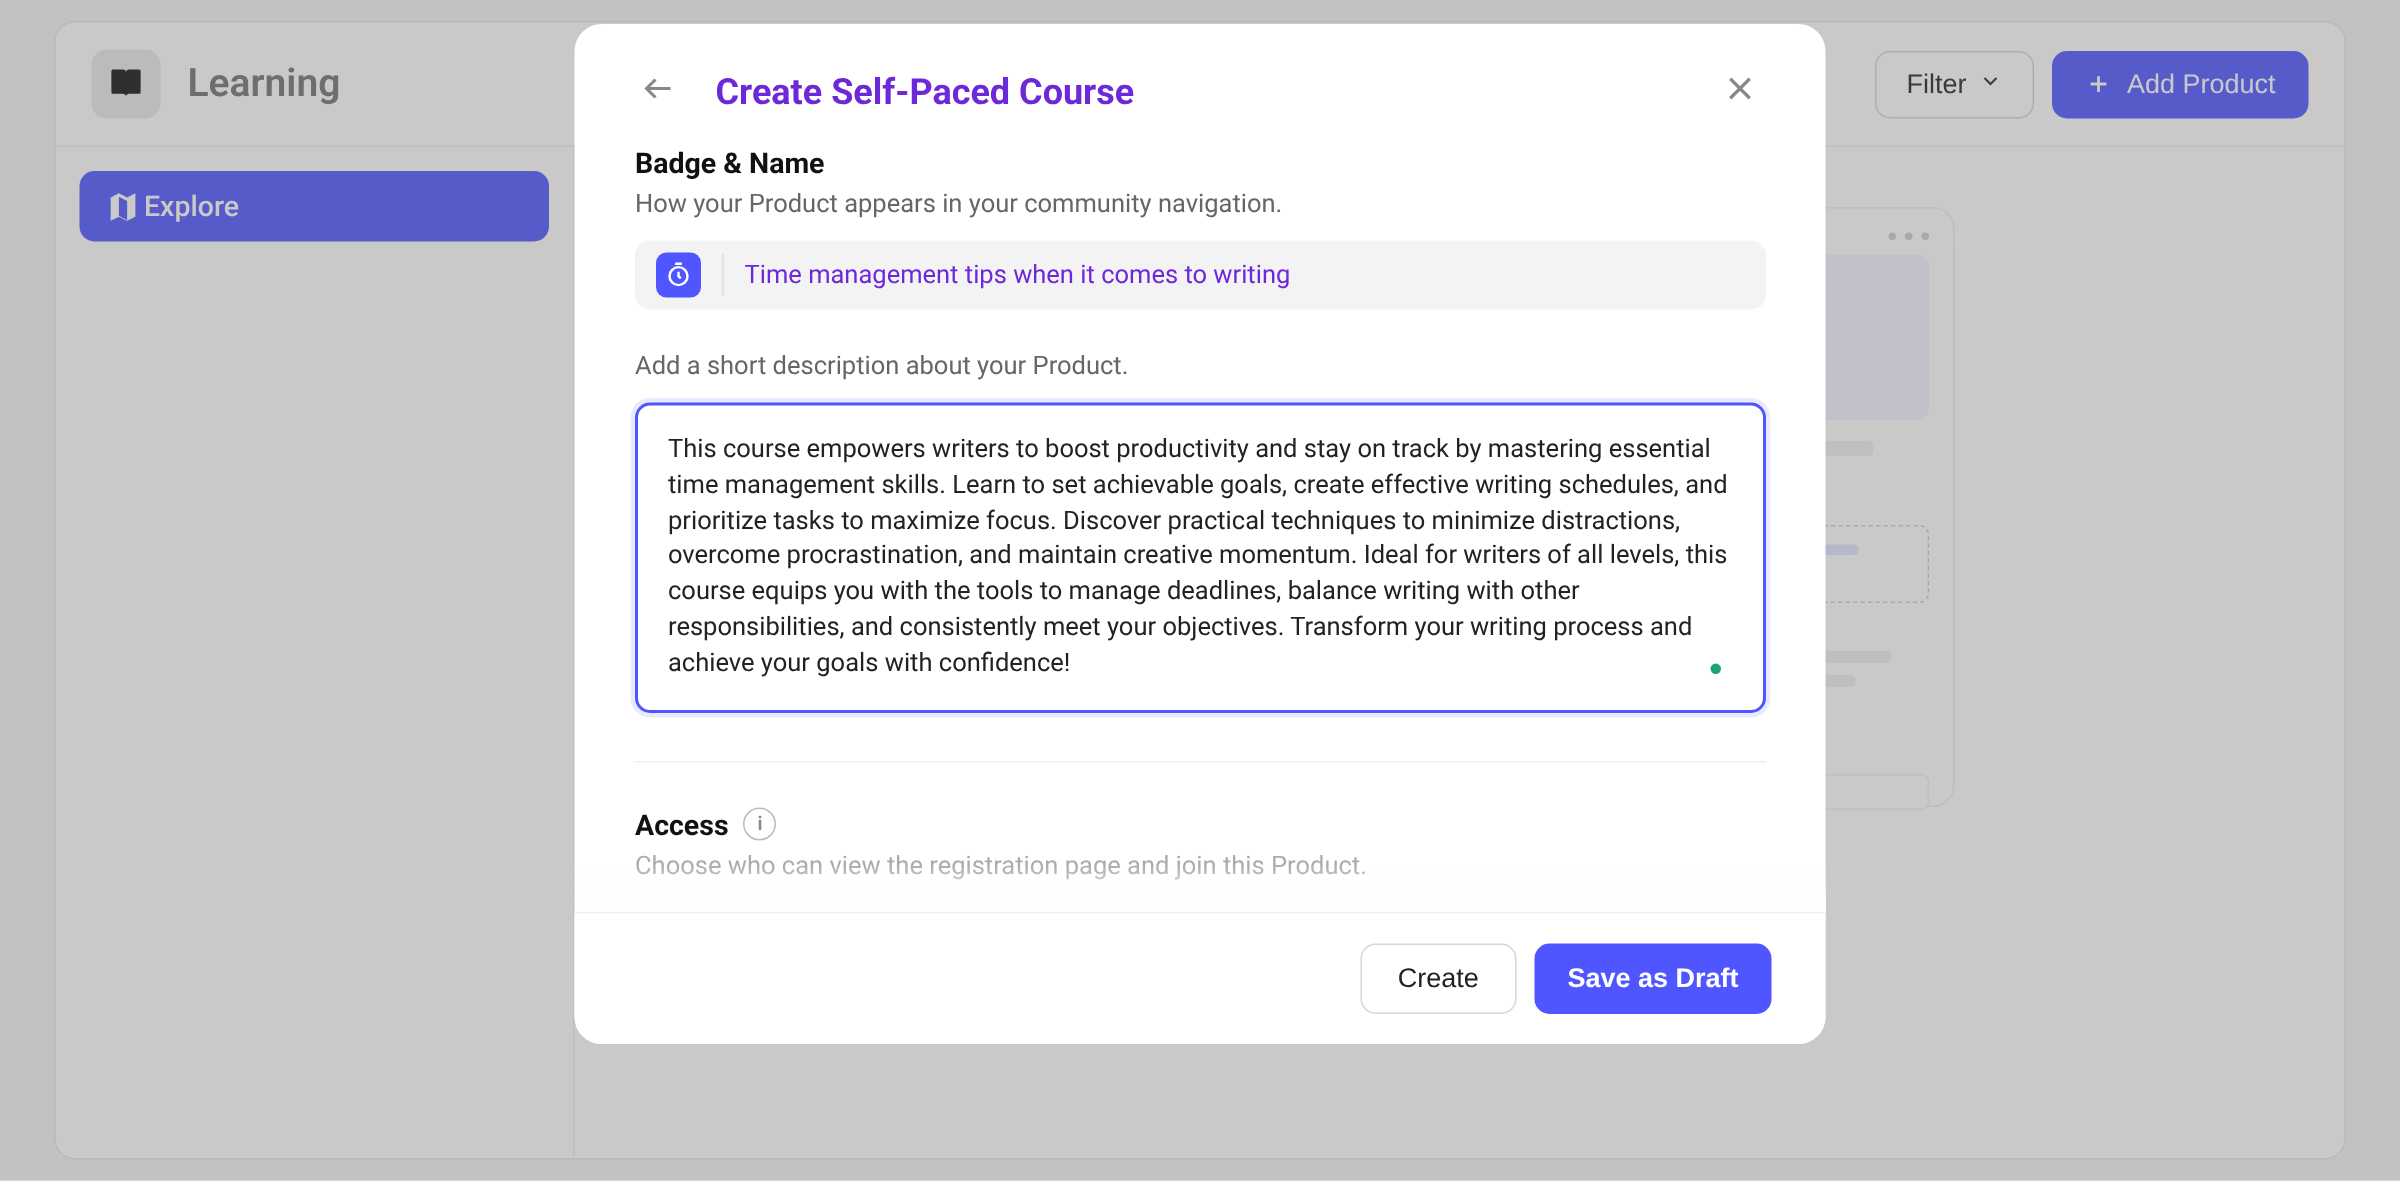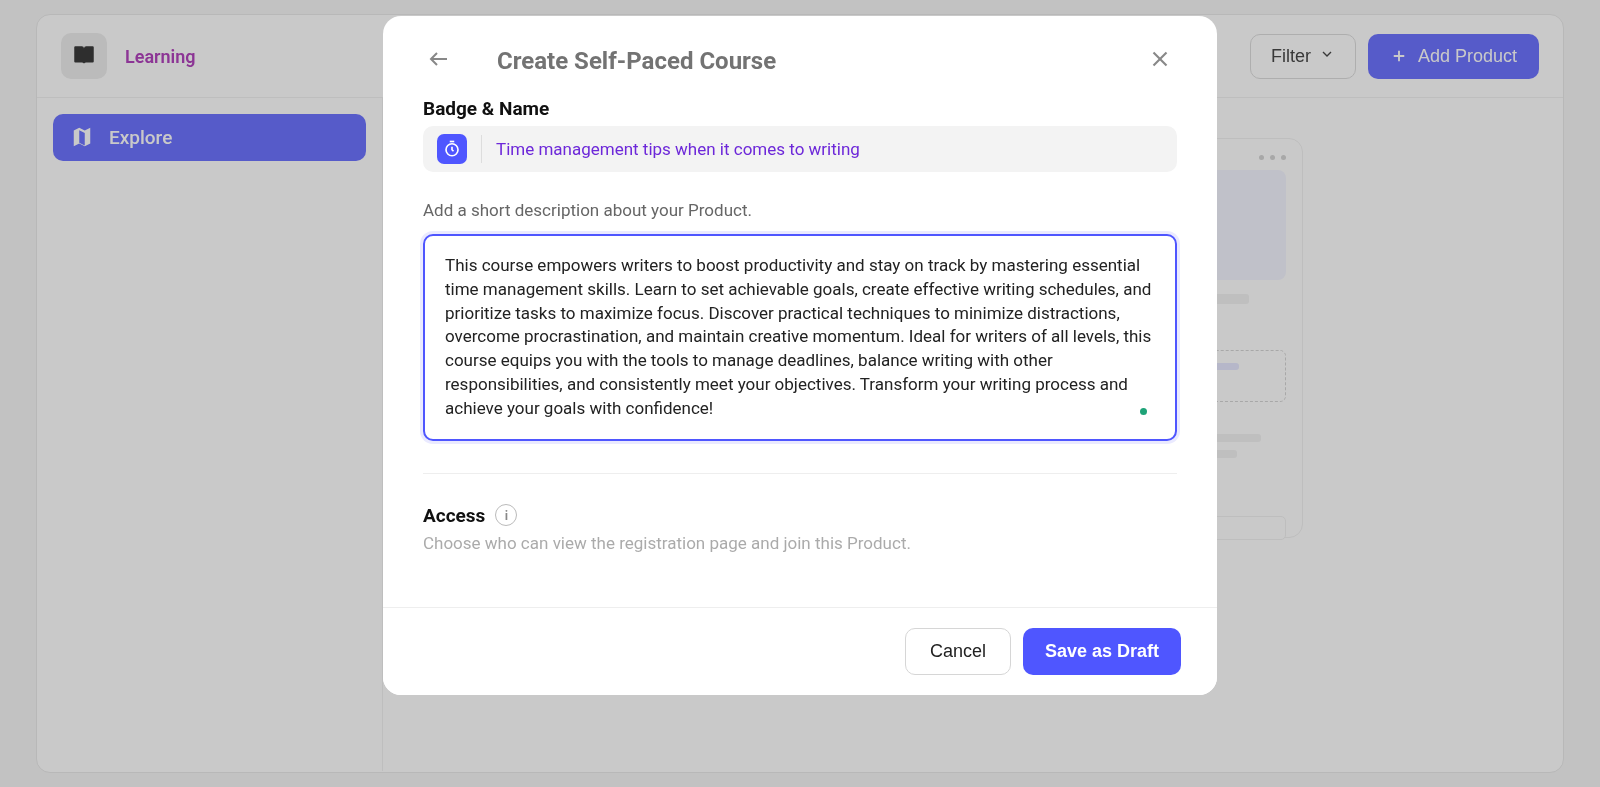--- a/index.html
+++ b/index.html
@@ -5,45 +5,45 @@
 * { box-sizing: border-box; margin: 0; padding: 0; }
 body { font-family: -apple-system, BlinkMacSystemFont, "Segoe UI", Roboto, Helvetica, Arial, sans-serif; background: #f5f5f5; width: 1600px; height: 787px; overflow: hidden; position: relative; }
 
 
 .page { width: 100%; height: 100%; padding: 14px 36px; }
 .panel { background: #fff; border: 1px solid #e5e5e5; border-radius: 14px; overflow: hidden; height: 100%; }
 .panel-header { display: flex; align-items: center; padding: 18px 24px; border-bottom: 1px solid #eee; }
 .header-left { display: flex; align-items: center; gap: 18px; }
 .book-badge { width: 46px; height: 46px; background: #eaeaea; border-radius: 10px; display:flex;align-items:center;justify-content:center; }
 .book-badge svg { width: 26px; height: 26px; color: #111; }
-.panel-title { font-size: 18px; font-weight: 600; color: #a21caf; }
+.panel-title { font-size: 26px; font-weight: 600; color: #737373; }
 .header-right { margin-left: auto; display: flex; gap: 12px; }
 .filter-btn { display: flex; gap:8px; border:1px solid #d6d6d6; background:#fff; border-radius:10px; padding: 11px 20px; font-size:18px; color:#222; cursor:pointer; }
 .add-btn { display:flex; align-items:center; gap:10px; background:#4f56ff; color:#fff; border:none; border-radius:10px; padding: 11px 22px; font-size:18px; font-weight:500; cursor:pointer; }
 .panel-body { display:flex; height: calc(100% - 84px); }
 .sidebar { width: 346px; border-right:1px solid #eee; padding: 16px; }
-.sidebar-item { display:flex; gap:16px; background:#4f56ff; color:#fff; border-radius:10px; padding:12px 18px; font-size:19px; font-weight:500; }
+.sidebar-item { display:flex; align-items:center; gap:3px; background:#4f56ff; color:#fff; border-radius:10px; padding:12px 18px; font-size:19px; font-weight:500; }
 .sidebar-item svg { width:22px; height:22px; }
 .main { flex:1; display:flex; justify-content:center; padding-top:40px; position:relative; }
 .placeholder-card { width: 280px; height: 400px; border:1px solid #eee; border-radius:14px; background:#fff; padding:16px; margin-left: 380px; }
 .placeholder-dots { display:flex; justify-content:flex-end; gap:6px; margin-bottom:10px; }
 .placeholder-dots span { width:5px; height:5px; border-radius:50%; background:#ccc; }
 .placeholder-img { width:100%; height:110px; background:#f2f3ff; border-radius:8px; margin-bottom:14px; }
 .placeholder-line { height:10px; background:#f0f0f0; border-radius:3px; margin-bottom:8px; }
 .placeholder-box { height:52px; border:1px dashed #ccc; border-radius:6px; margin:10px 0; display:flex; align-items:center; padding:8px; gap:8px; }
 .placeholder-box .sq { width:32px; height:32px; background:#e6e7ff; border-radius:4px; }
 .placeholder-pill { height:16px; background:#dadcff; border-radius:5px; margin:6px 0; }
 
 
 .overlay { position:absolute; inset:0; background:rgba(100,100,100,0.35); display:flex; justify-content:center; align-items:flex-start; }
 .modal { width: 834px; background:#fff; border-radius:18px; margin-top:16px; display:flex; flex-direction:column; max-height: 680px; }
 .modal-header { display:flex; align-items:center; padding: 26px 40px 18px; gap:22px; }
 .back-btn { background:none; border:none; cursor:pointer; color:#888; padding:4px;}
 .back-btn svg { width:24px; height:24px; }
-.modal-title { font-size:24px; font-weight:700; color:#737373;margin-left:20px; }
+.modal-title { font-size:24px; font-weight:700; color:#6d28d9; }
 .close-btn { margin-left:auto; background:none; border:none; cursor:pointer; color:#888; padding:4px; }
 .close-btn svg { width:26px; height:26px; }
 .modal-body { padding: 0 40px 0; overflow-y:auto; flex:1; }
 .section-title { font-size:19px; font-weight:700; color:#111; margin-bottom:6px; }
 .section-hint { font-size:17px; color:#666; margin-bottom:14px; }
 .badge-row { display:flex; align-items:center; background:#f3f3f3; border-radius:10px; padding:8px 14px; gap:14px; margin-bottom:28px; }
 .badge-icon { width:30px; height:30px; background:#4f56ff; border-radius:7px; display:flex; align-items:center; justify-content:center; }
 .badge-icon svg { width:18px; height:18px; color:#fff; }
 .badge-divider { width:1px; height:28px; background:#ddd; }
 .badge-name { font-size:17px; color:#6d28d9; }
@@ -146,20 +146,21 @@
       <div class="modal-title">Create Self-Paced Course</div>
       <button class="close-btn">
         <svg viewBox="0 0 24 24" fill="none" stroke="currentColor" stroke-width="2">
             <line x1="18" y1="6" x2="6" y2="18"></line>
             <line x1="6" y1="6" x2="18" y2="18"></line>
           </svg>
       </button>
     </div>
     <div class="modal-body modal-body-fade">
       <div class="section-title">Badge &amp; Name</div>
+      <div class="section-hint">How your Product appears in your community navigation.</div>
       <div class="badge-row">
         <div class="badge-icon">
           <svg viewBox="0 0 24 24" fill="none" stroke="currentColor" stroke-width="2.2">
               <circle cx="12" cy="13" r="8"></circle>
               <path d="M12 9v4l2 2"></path>
               <path d="M9 2h6"></path>
             </svg>
         </div>
         <div class="badge-divider"></div>
         <div class="badge-name">Time management tips when it comes to writing</div>
@@ -173,17 +174,17 @@
 
       <div class="access-section">
         <div class="access-row">
           <div class="section-title" style="margin-bottom:0">Access</div>
           <div class="info-icon">i</div>
         </div>
         <div class="section-hint" style="margin-top:6px">Choose who can view the registration page and join this Product.</div>
       </div>
     </div>
     <div class="modal-footer">
-      <button class="cancel-btn">Cancel</button>
+      <button class="cancel-btn">Create</button>
       <button class="save-btn">Save as Draft</button>
     </div>
   </div>
 </div>
 
 </body></html>

